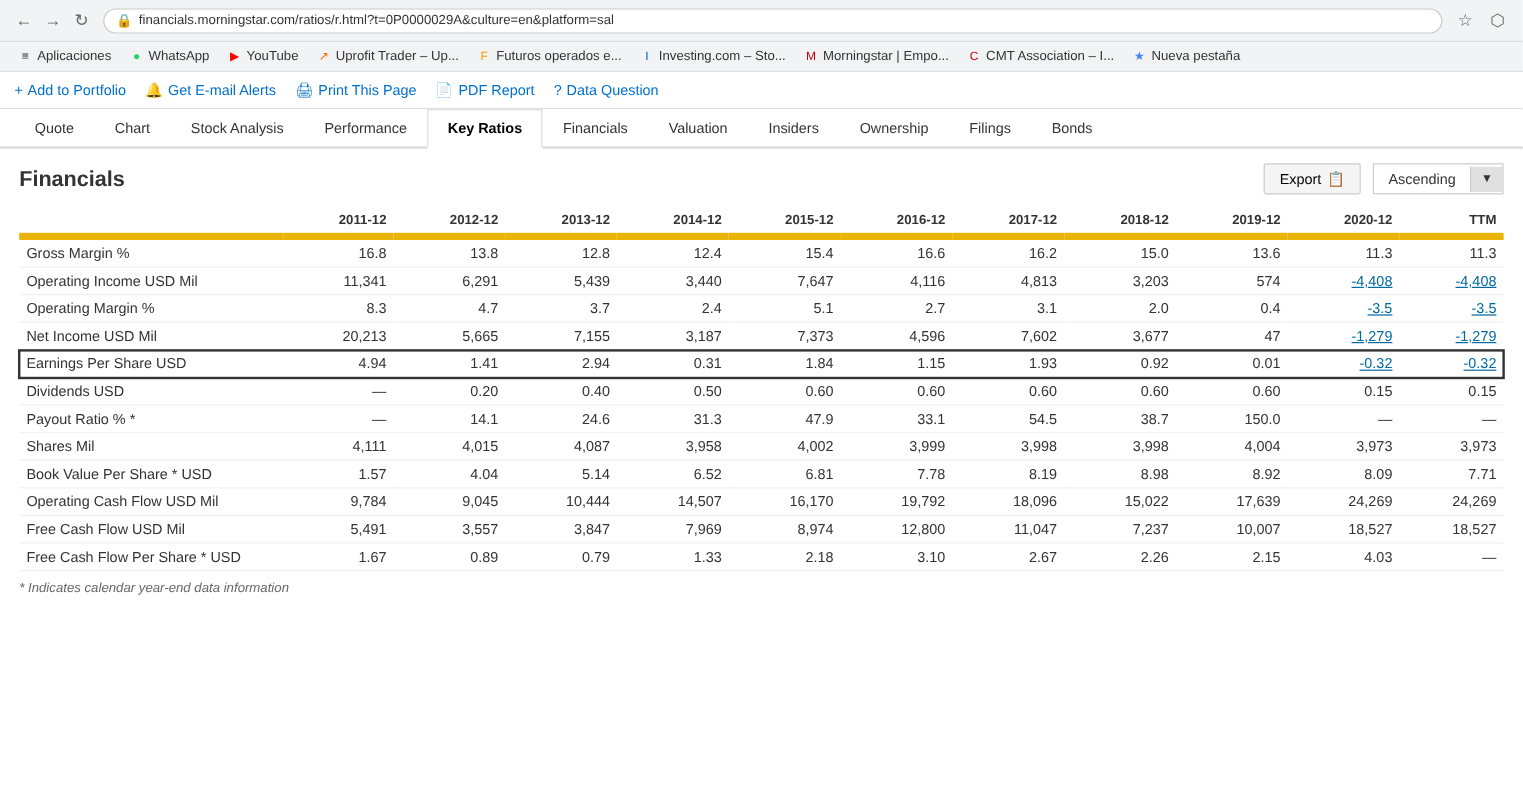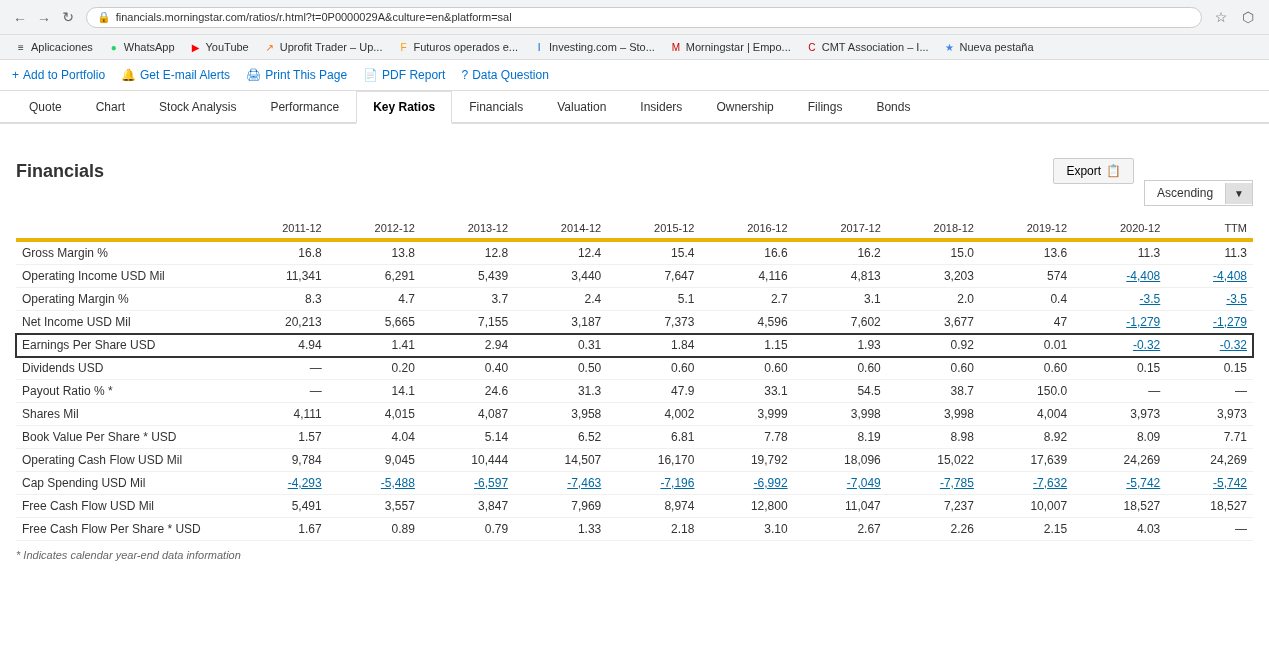--- a/index.html
+++ b/index.html
@@ -177,21 +177,20 @@
       display: flex;
       align-items: flex-end;
       gap: 5px;
       border-radius: 2px;
     }
     .sort-dropdown {
       display: flex;
       align-items: center;
       border: 1px solid #ccc;
       background: #fff;
-      margin-top: 44px;
     }
     .sort-dropdown-text {
       padding: 5px 12px;
       font-size: 12px;
       flex: 1;
     }
     .sort-dropdown-arrow {
       padding: 5px 8px;
       background: #e0e0e0;
       border-left: 1px solid #ccc;
@@ -202,22 +201,22 @@
     
     .data-table {
       width: 100%;
       border-collapse: collapse;
       font-size: 12px;
     }
     .data-table th {
       text-align: right;
       padding: 4px 6px;
       color: #333;
-      font-weight: normal;
-      border-bottom: 4px solid #eab308;
+      font-weight: bold;
+      border-bottom: 6px solid #eab308;
       font-size: 11px;
     }
     .data-table th.label-col {
       text-align: left;
     }
     .data-table td {
       padding: 4px 6px;
       text-align: right;
       border-bottom: 1px solid #f0f0f0;
     }
@@ -503,34 +502,20 @@
           <td>14,507</td>
           <td>16,170</td>
           <td>19,792</td>
           <td>18,096</td>
           <td>15,022</td>
           <td>17,639</td>
           <td>24,269</td>
           <td>24,269</td>
         </tr>
         <tr>
-          <td class="label-col"><span class="row-label">Cap Spending</span><span class="unit"> USD Mil</span></td>
-          <td class="negative">-4,293</td>
-          <td class="negative">-5,488</td>
-          <td class="negative">-6,597</td>
-          <td class="negative">-7,463</td>
-          <td class="negative">-7,196</td>
-          <td class="negative">-6,992</td>
-          <td class="negative">-7,049</td>
-          <td class="negative">-7,785</td>
-          <td class="negative">-7,632</td>
-          <td class="negative">-5,742</td>
-          <td class="negative">-5,742</td>
-        </tr>
-        <tr>
           <td class="label-col"><span class="row-label">Free Cash Flow</span><span class="unit"> USD Mil</span></td>
           <td>5,491</td>
           <td>3,557</td>
           <td>3,847</td>
           <td>7,969</td>
           <td>8,974</td>
           <td>12,800</td>
           <td>11,047</td>
           <td>7,237</td>
           <td>10,007</td>

